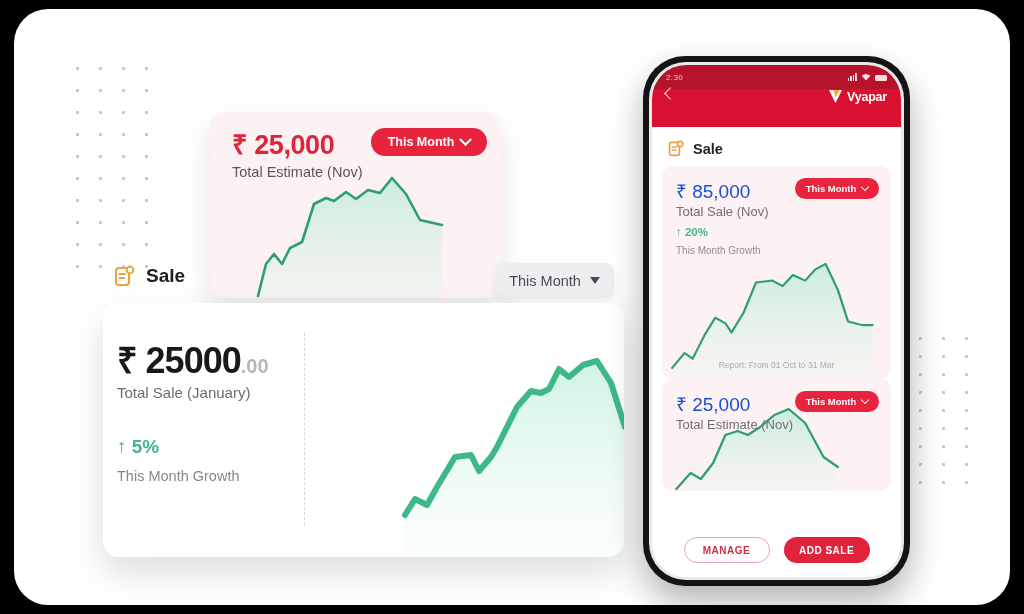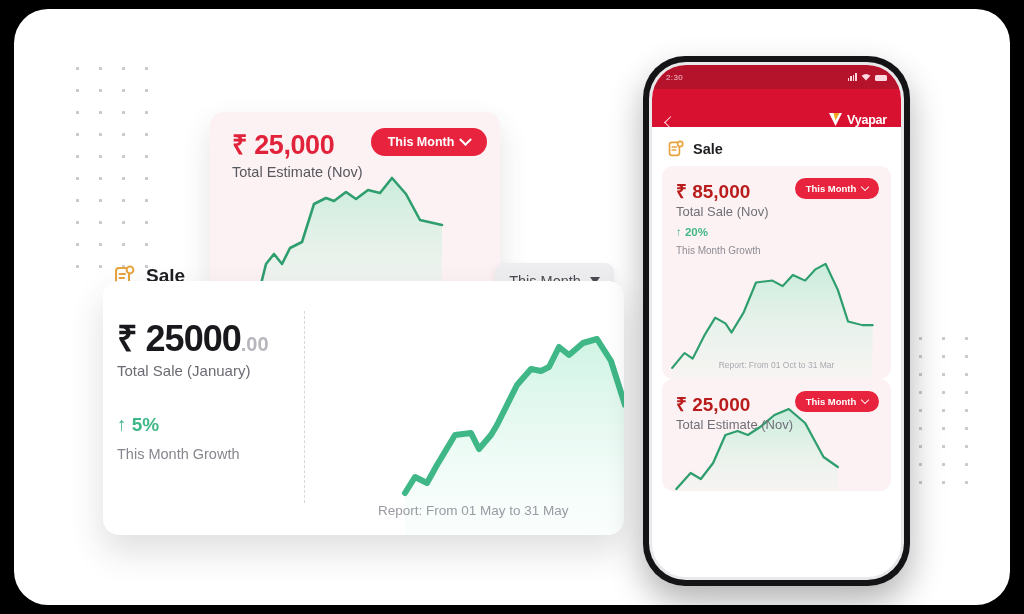--- a/index.html
+++ b/index.html
@@ -67,21 +67,21 @@
     box-shadow:0 3px 8px rgba(0,0,0,0.07);
   }
   .caret-down { width:0;height:0;border-left:5.5px solid transparent;border-right:5.5px solid transparent;border-top:7px solid #4a4a52; }
 
   
   #sale-row { position:absolute; left:100px; top:256px; display:flex; align-items:center; gap:11px; }
   #sale-title { font-size:19px; font-weight:bold; color:#1d1d22; }
 
   
   .sale-card {
-    position:absolute; left:89px; top:272px;
+    position:absolute; left:89px; top:294px;
     width:521px; height:254px;
     background:#ffffff; border-radius:16px;
     box-shadow:0 16px 34px rgba(60,50,55,0.16);
     overflow:hidden;
   }
   .big-amount { position:absolute; left:14px; top:32px; font-size:36px; font-weight:bold; color:#18181d; letter-spacing:-1px; }
   .big-amount .dec { font-size:20px; color:#b6b6bd; font-weight:bold; letter-spacing:0; }
   .sale-sub { position:absolute; left:14px; top:81px; font-size:15px; color:#6b6b73; }
   .growth { position:absolute; left:14px; top:133px; font-size:19px; font-weight:bold; color:#3fb787; }
   .growth .arw { font-weight:normal; }
@@ -108,35 +108,35 @@
   }
   .sb-icons { display:flex; align-items:end; gap:4px; }
   .sig { display:flex; align-items:end; gap:1px; }
   .sig i { display:block; width:1.6px; background:#ffd9df; }
   .sig i:nth-child(1){height:3px;} .sig i:nth-child(2){height:4.5px;}
   .sig i:nth-child(3){height:6px;} .sig i:nth-child(4){height:7.5px;}
   .batt { width:12px;height:6px;background:#ffd9df;border-radius:1.5px; }
 
   .appbar {
     height:38px; background:#d91130;
-    display:flex; align-items:flex-end; justify-content:space-between;
+    display:flex; align-items:flex-start; justify-content:space-between;
     padding:0 14px;
   }
   .back-chev { width:9px;height:9px;border-left:1.8px solid #ffdde3;border-bottom:1.8px solid #ffdde3;
     transform:rotate(45deg); }
   .brand { display:flex; align-items:center; gap:4px; }
   .brand-txt { color:#fff; font-size:12.5px; font-weight:bold; letter-spacing:-0.2px; }
 
   .sec-head { display:flex; align-items:center; gap:9px; padding:13px 0 9px 16px; }
   .sec-title { font-size:14.5px; font-weight:bold; color:#1d1d22; }
 
   .mini-card { margin:0 10px; border-radius:11px; background:#fdf2f3; position:relative; overflow:hidden; }
   #sale-mini { height:213px; }
   #est-mini  { height:112px; }
-  .mini-amt { position:absolute; left:14px; top:12px; font-size:19px; font-weight:bold; color:#b91c1c; }
+  .mini-amt { position:absolute; left:14px; top:12px; font-size:19px; font-weight:normal; color:#1d4ed8; }
   .mini-lbl { position:absolute; left:14px; top:38px; font-size:13px; color:#6f6f77; }
   .mini-grow{ position:absolute; left:14px; top:60px; font-size:11.5px; font-weight:bold; color:#3fb787; }
   .mini-grow-sub{ position:absolute; left:14px; top:79px; font-size:10px; color:#8c8c94; }
   .mini-report { position:absolute; left:0; right:0; bottom:9px; text-align:center; font-size:8.5px; color:#a9a9b1; }
   #sale-mini-pill { position:absolute; right:12px; top:12px; width:84px; height:21px; font-size:9.5px; gap:6px; }
   #est-mini-pill  { position:absolute; right:12px; top:12px; width:84px; height:21px; font-size:9.5px; gap:6px; }
   .pill-red .chev-s { width:6px;height:6px;border-right:1.9px solid #fff;border-bottom:1.9px solid #fff;
     transform:rotate(45deg) translate(-1.5px,-1.5px); }
 
   .btn-row { position:absolute; left:0; right:0; bottom:14px; display:flex; justify-content:center; gap:14px; z-index:5; }
@@ -280,21 +280,20 @@
 
       <div class="big-amount">
         <span>₹ 25000</span><span class="dec">.00</span>
       </div>
       <div class="sale-sub">Total Sale (January)</div>
       <div class="growth">
         <span class="arw">↑</span>
         <span>5%</span>
       </div>
       <div class="growth-sub">This Month Growth</div>
-      <div class="report">Report: From 01 May to 31 May</div>
     </div>
 
     <div class="phone-outer">
       <div class="phone-mid">
         <div class="phone-screen">
 
           <div class="statusbar">
             <span>2:30</span>
             <span class="sb-icons">
               <span class="sig">
@@ -366,19 +365,23 @@
               <path d="M14 88 L28 72 L38 78 L50 62 L62 34 L74 30 L84 34 L96 26 L110 14 L124 8 L140 22 L158 56 L172 66" fill="none" stroke="#2f9e6e" stroke-width="2.2" stroke-linecap="round" stroke-linejoin="round"></path>
             </svg>
             <div class="mini-amt">₹ 25,000</div>
             <div class="mini-lbl">Total Estimate (Nov)</div>
             <div class="pill-red" id="est-mini-pill">
               <span>This Month</span>
               <span class="chev-s"></span>
             </div>
           </div>
 
+          <div class="btn-row">
+            <div class="btn btn-outline">MANAGE</div>
+            <div class="btn btn-solid">ADD SALE</div>
+          </div>
 
         </div>
       </div>
     </div>
 
   </div>
 </div>
 
 </body></html>

